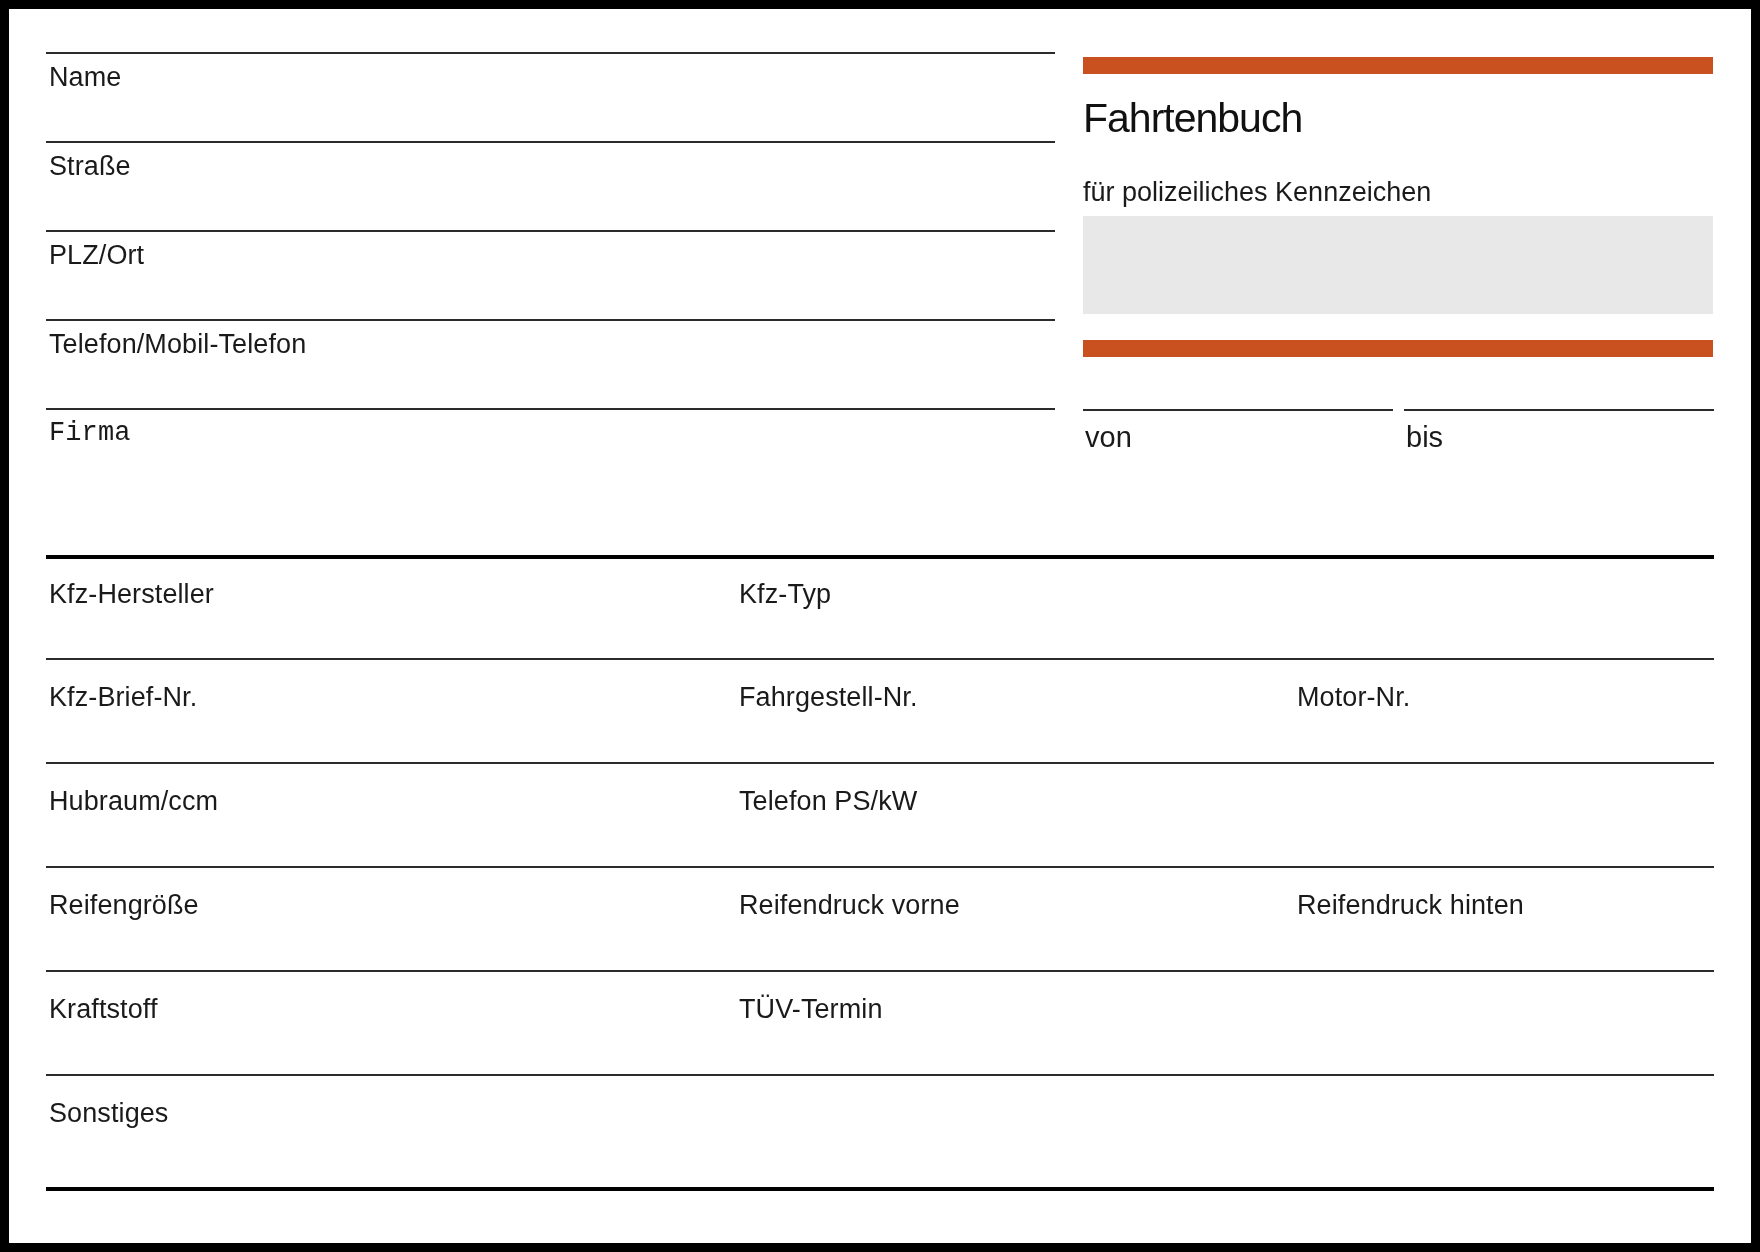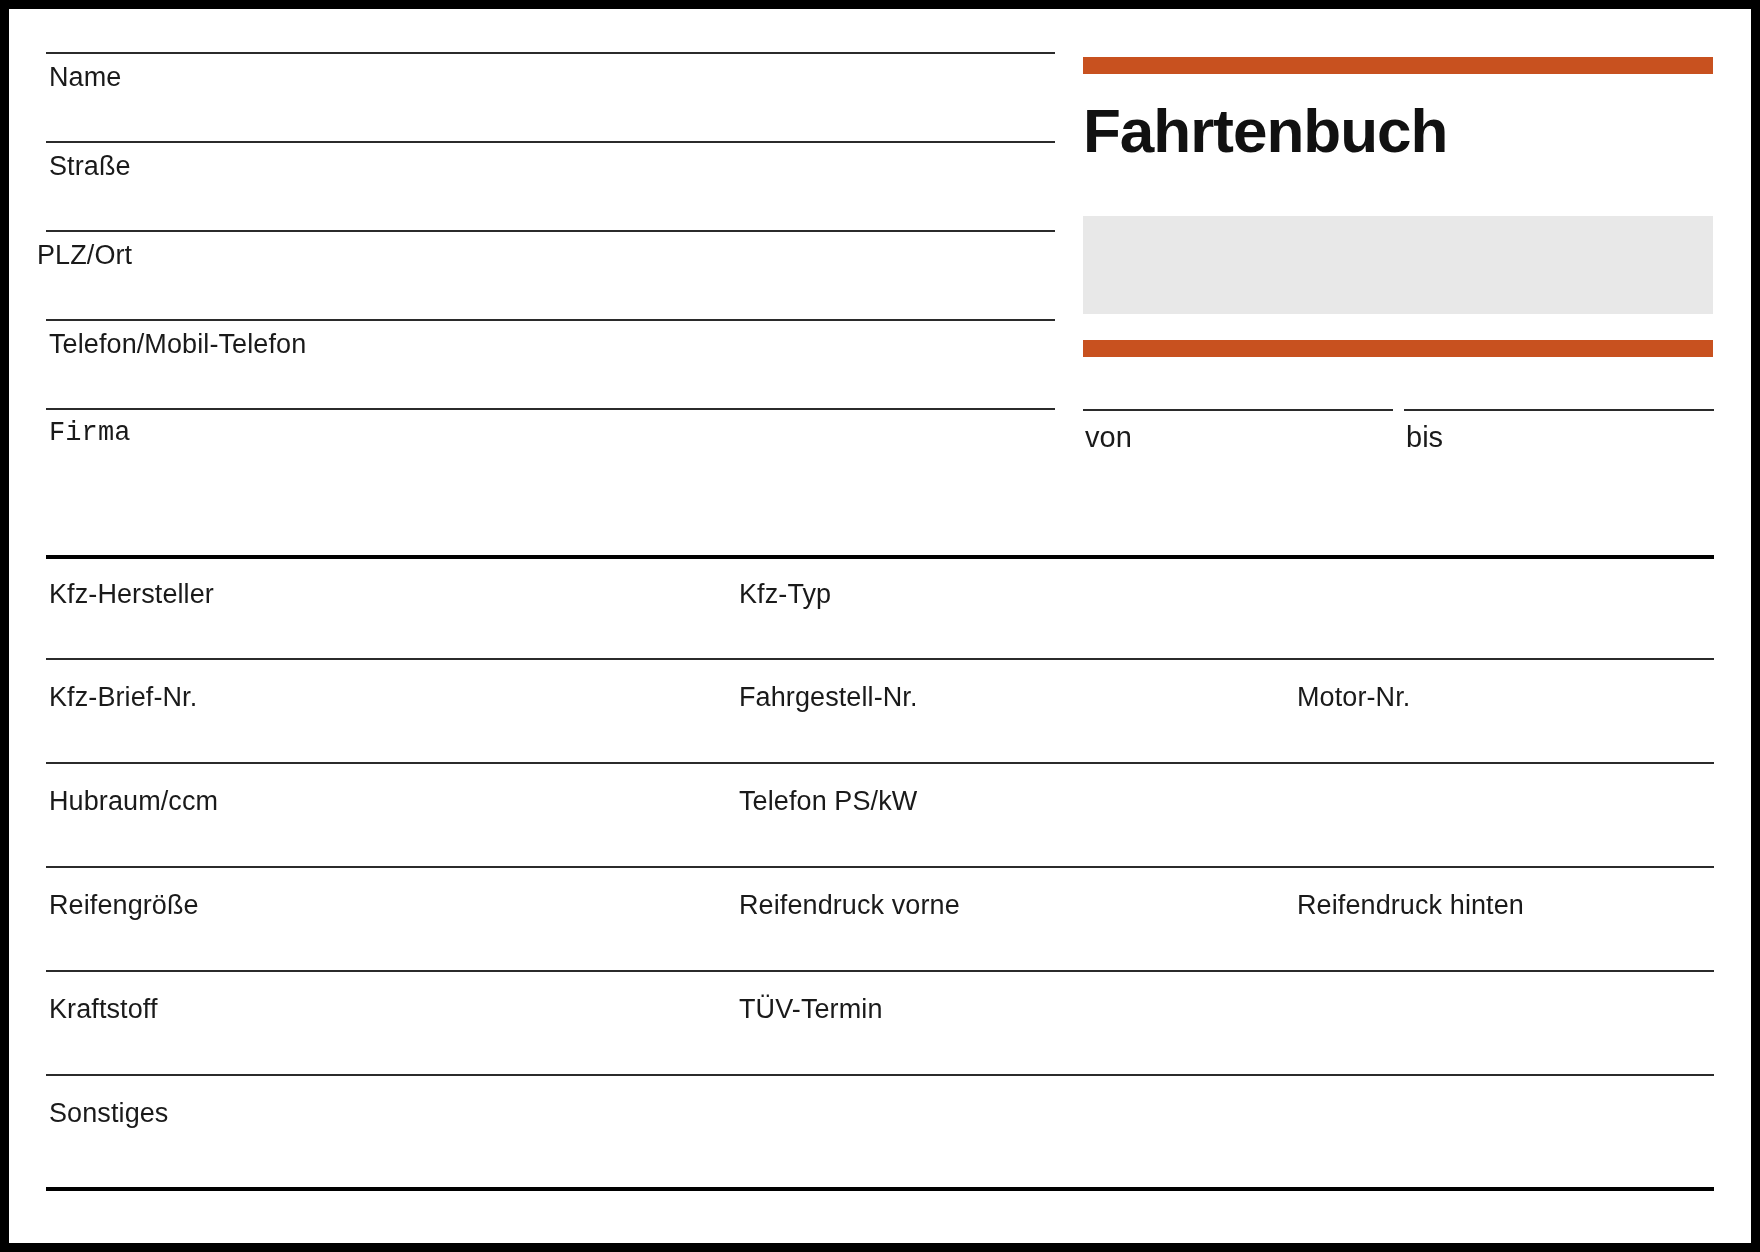--- a/index.html
+++ b/index.html
@@ -58,22 +58,22 @@
     letter-spacing: .1px;
   }
 
   
   .bar {
     position: absolute;
     background: #c8511f;
   }
   .title {
     position: absolute;
-    font-size: 62px;
-    font-weight: bold;
+    font-size: 41px;
+    font-weight: normal;
     color: #111111;
     letter-spacing: -1px;
     white-space: nowrap;
   }
   .subtitle {
     position: absolute;
     font-size: 27px;
     color: #1a1a1a;
     white-space: nowrap;
   }
@@ -97,35 +97,36 @@
 
     <div class="rule" style="left:37px; top:43px; width:1009px;"></div>
     <div class="label" style="left:40px; top:55px;">Name</div>
     <div class="label" style="left:330px; top:12px; color:#111;"></div>
 
     <div class="rule" style="left:37px; top:132px; width:1009px;"></div>
     <div class="label" style="left:40px; top:144px;text-align:right;">Straße</div>
     <div class="label" style="left:330px; top:101px;"></div>
 
     <div class="rule" style="left:37px; top:221px; width:1009px;"></div>
-    <div class="label" style="left:28px; top:233px;">PLZ/Ort</div>
+    <div class="label" style="left:40px; top:233px;">PLZ/Ort</div>
     <div class="label" style="left:330px; top:190px;"></div>
 
     <div class="rule" style="left:37px; top:310px; width:1009px;"></div>
     <div class="label" style="left:40px; top:322px;text-align:center;">Telefon/Mobil-Telefon</div>
     <div class="label" style="left:400px; top:279px;"></div>
 
     <div class="rule" style="left:37px; top:399px; width:1009px;"></div>
     <div class="label" style="left:40px; top:411px;font-family:Liberation Mono, monospace;">Firma</div>
     <div class="label" style="left:330px; top:368px;"></div>
 
     <div class="bar" style="left:1074px; top:48px; width:630px; height:17px;"></div>
 
     <div class="title" style="left:1074px; top:86px;">Fahrtenbuch</div>
 
+    <div class="subtitle" style="left:1074px; top:168px;">für polizeiliches Kennzeichen</div>
 
     <div class="platebox" style="left:1074px; top:207px; width:630px; height:98px;">
       <div class="label" style="left:18px; top:30px; position:absolute;"></div>
     </div>
 
     <div class="bar" style="left:1074px; top:331px; width:630px; height:17px;"></div>
 
     <div class="rule" style="left:1074px; top:400px; width:310px;"></div>
     <div class="vonbis-label" style="left:1076px; top:412px;">von</div>
     <div class="label" style="left:1160px; top:369px;"></div>

